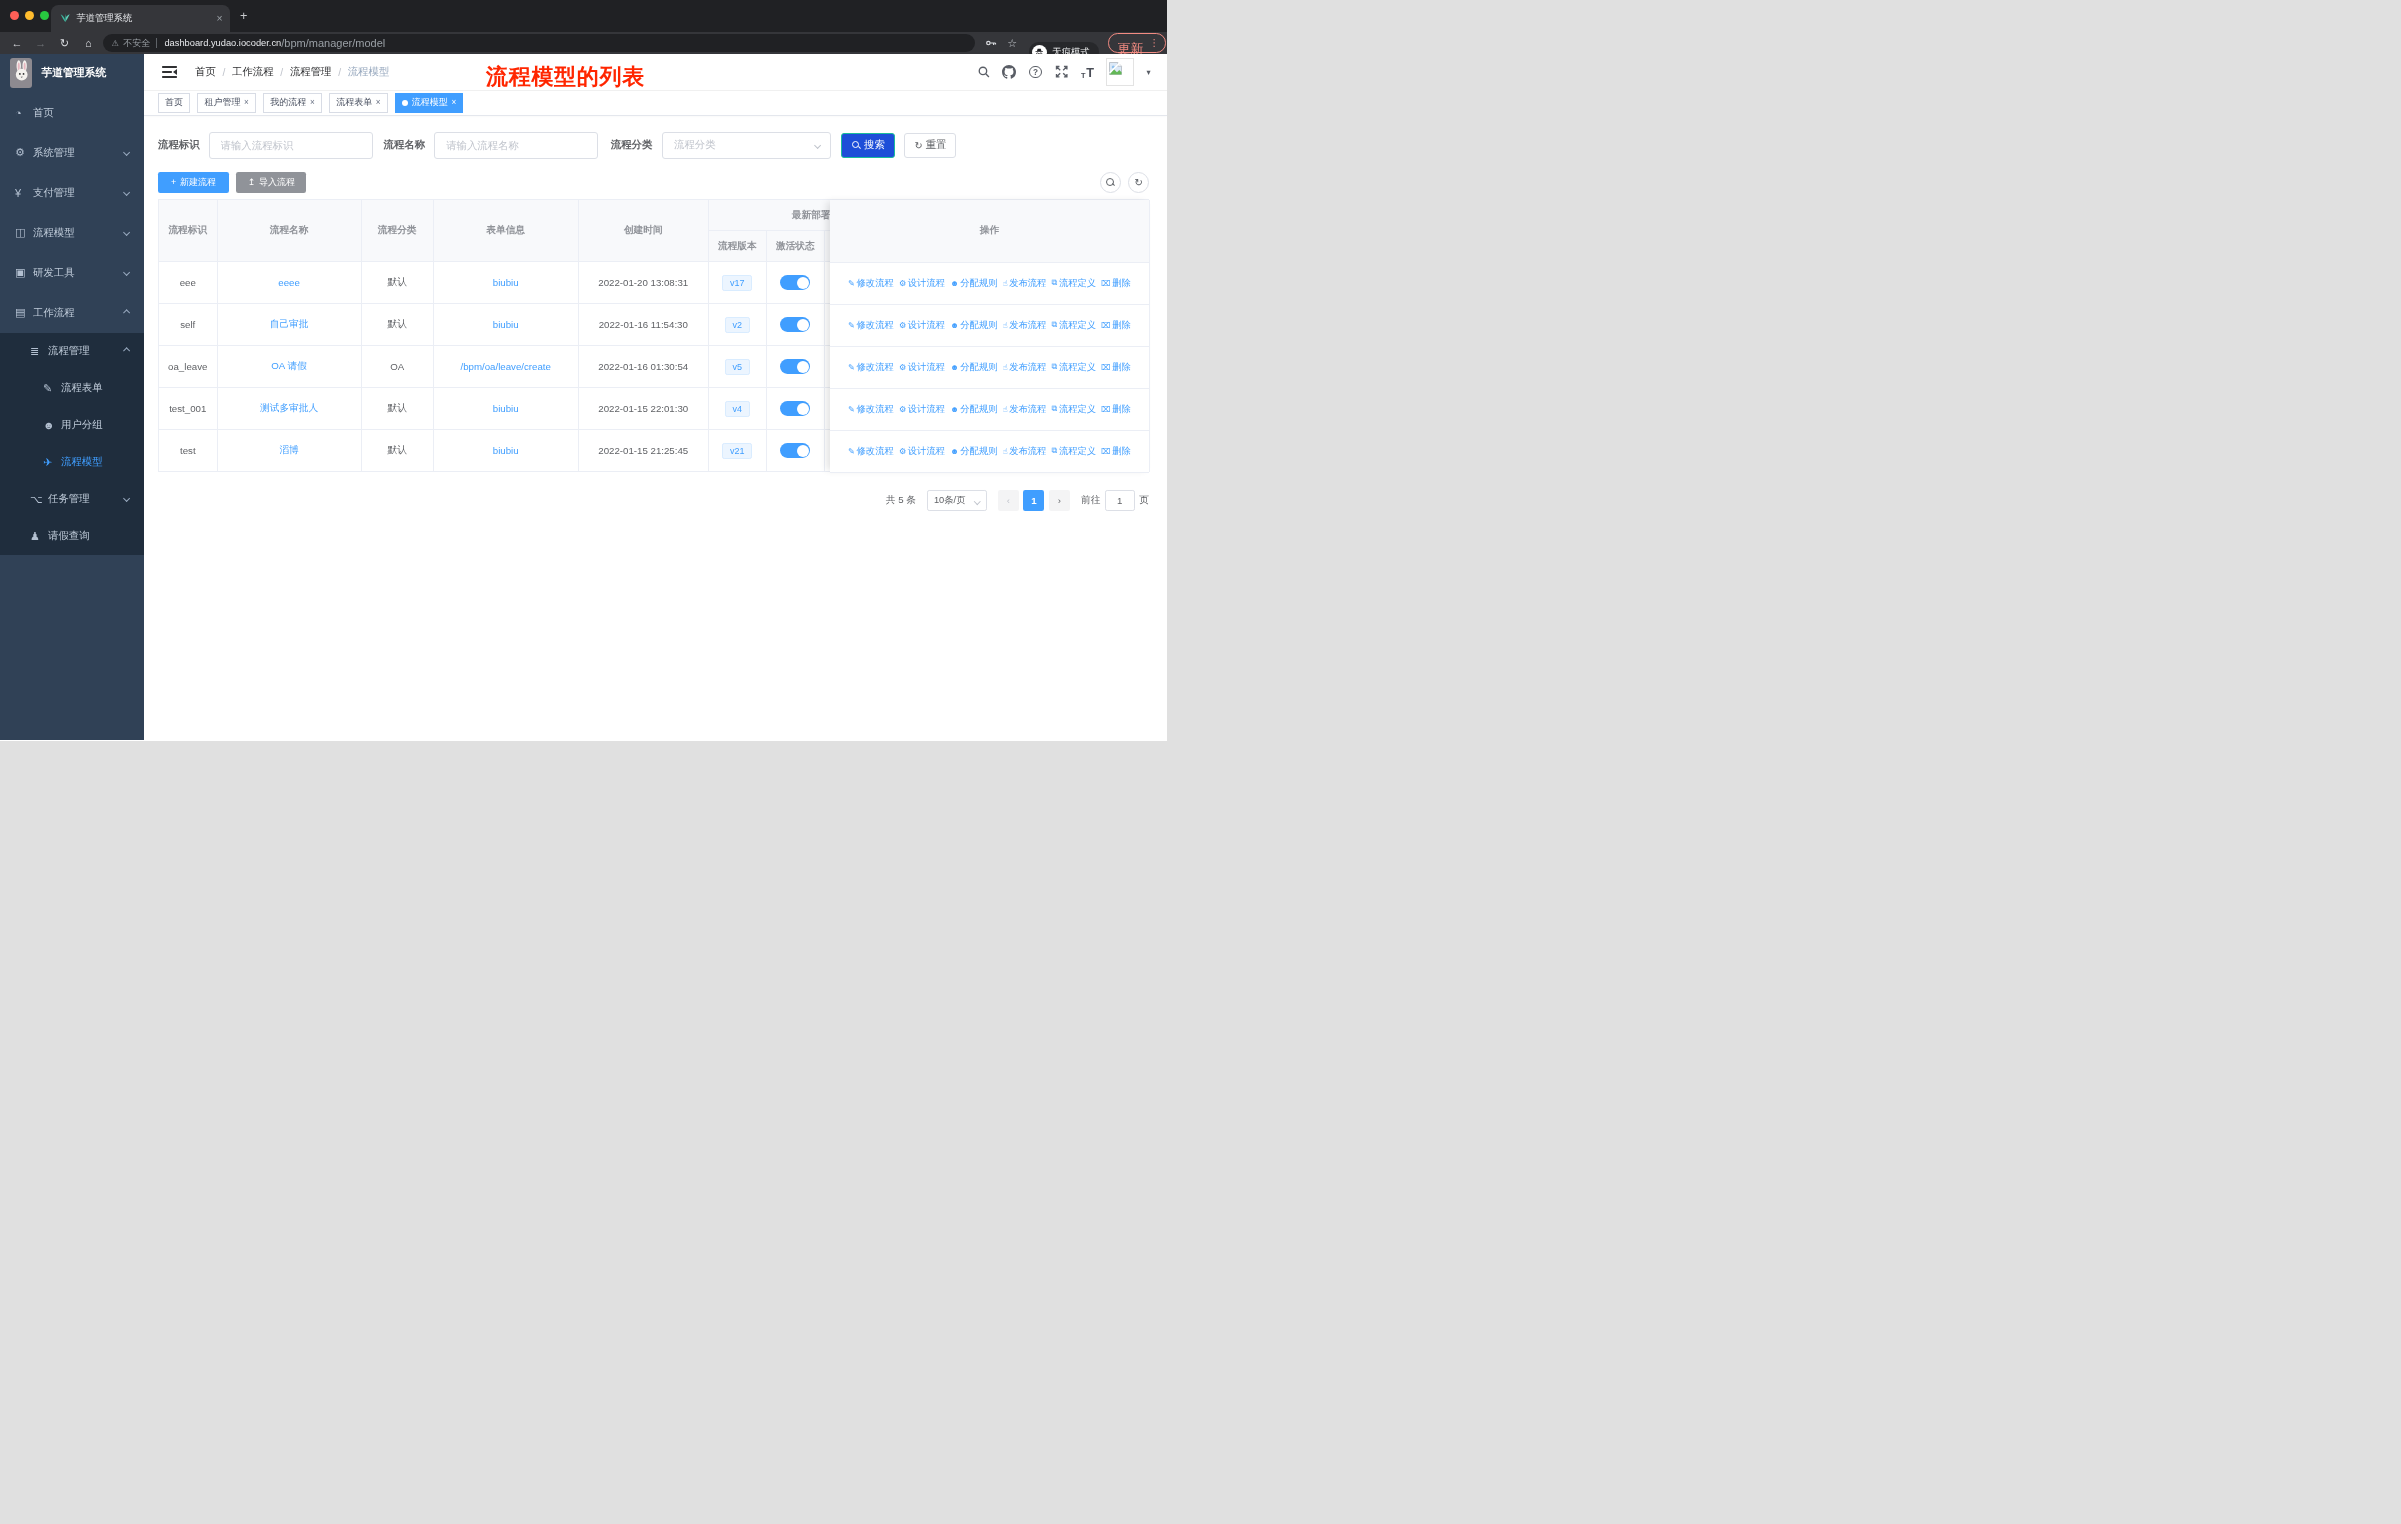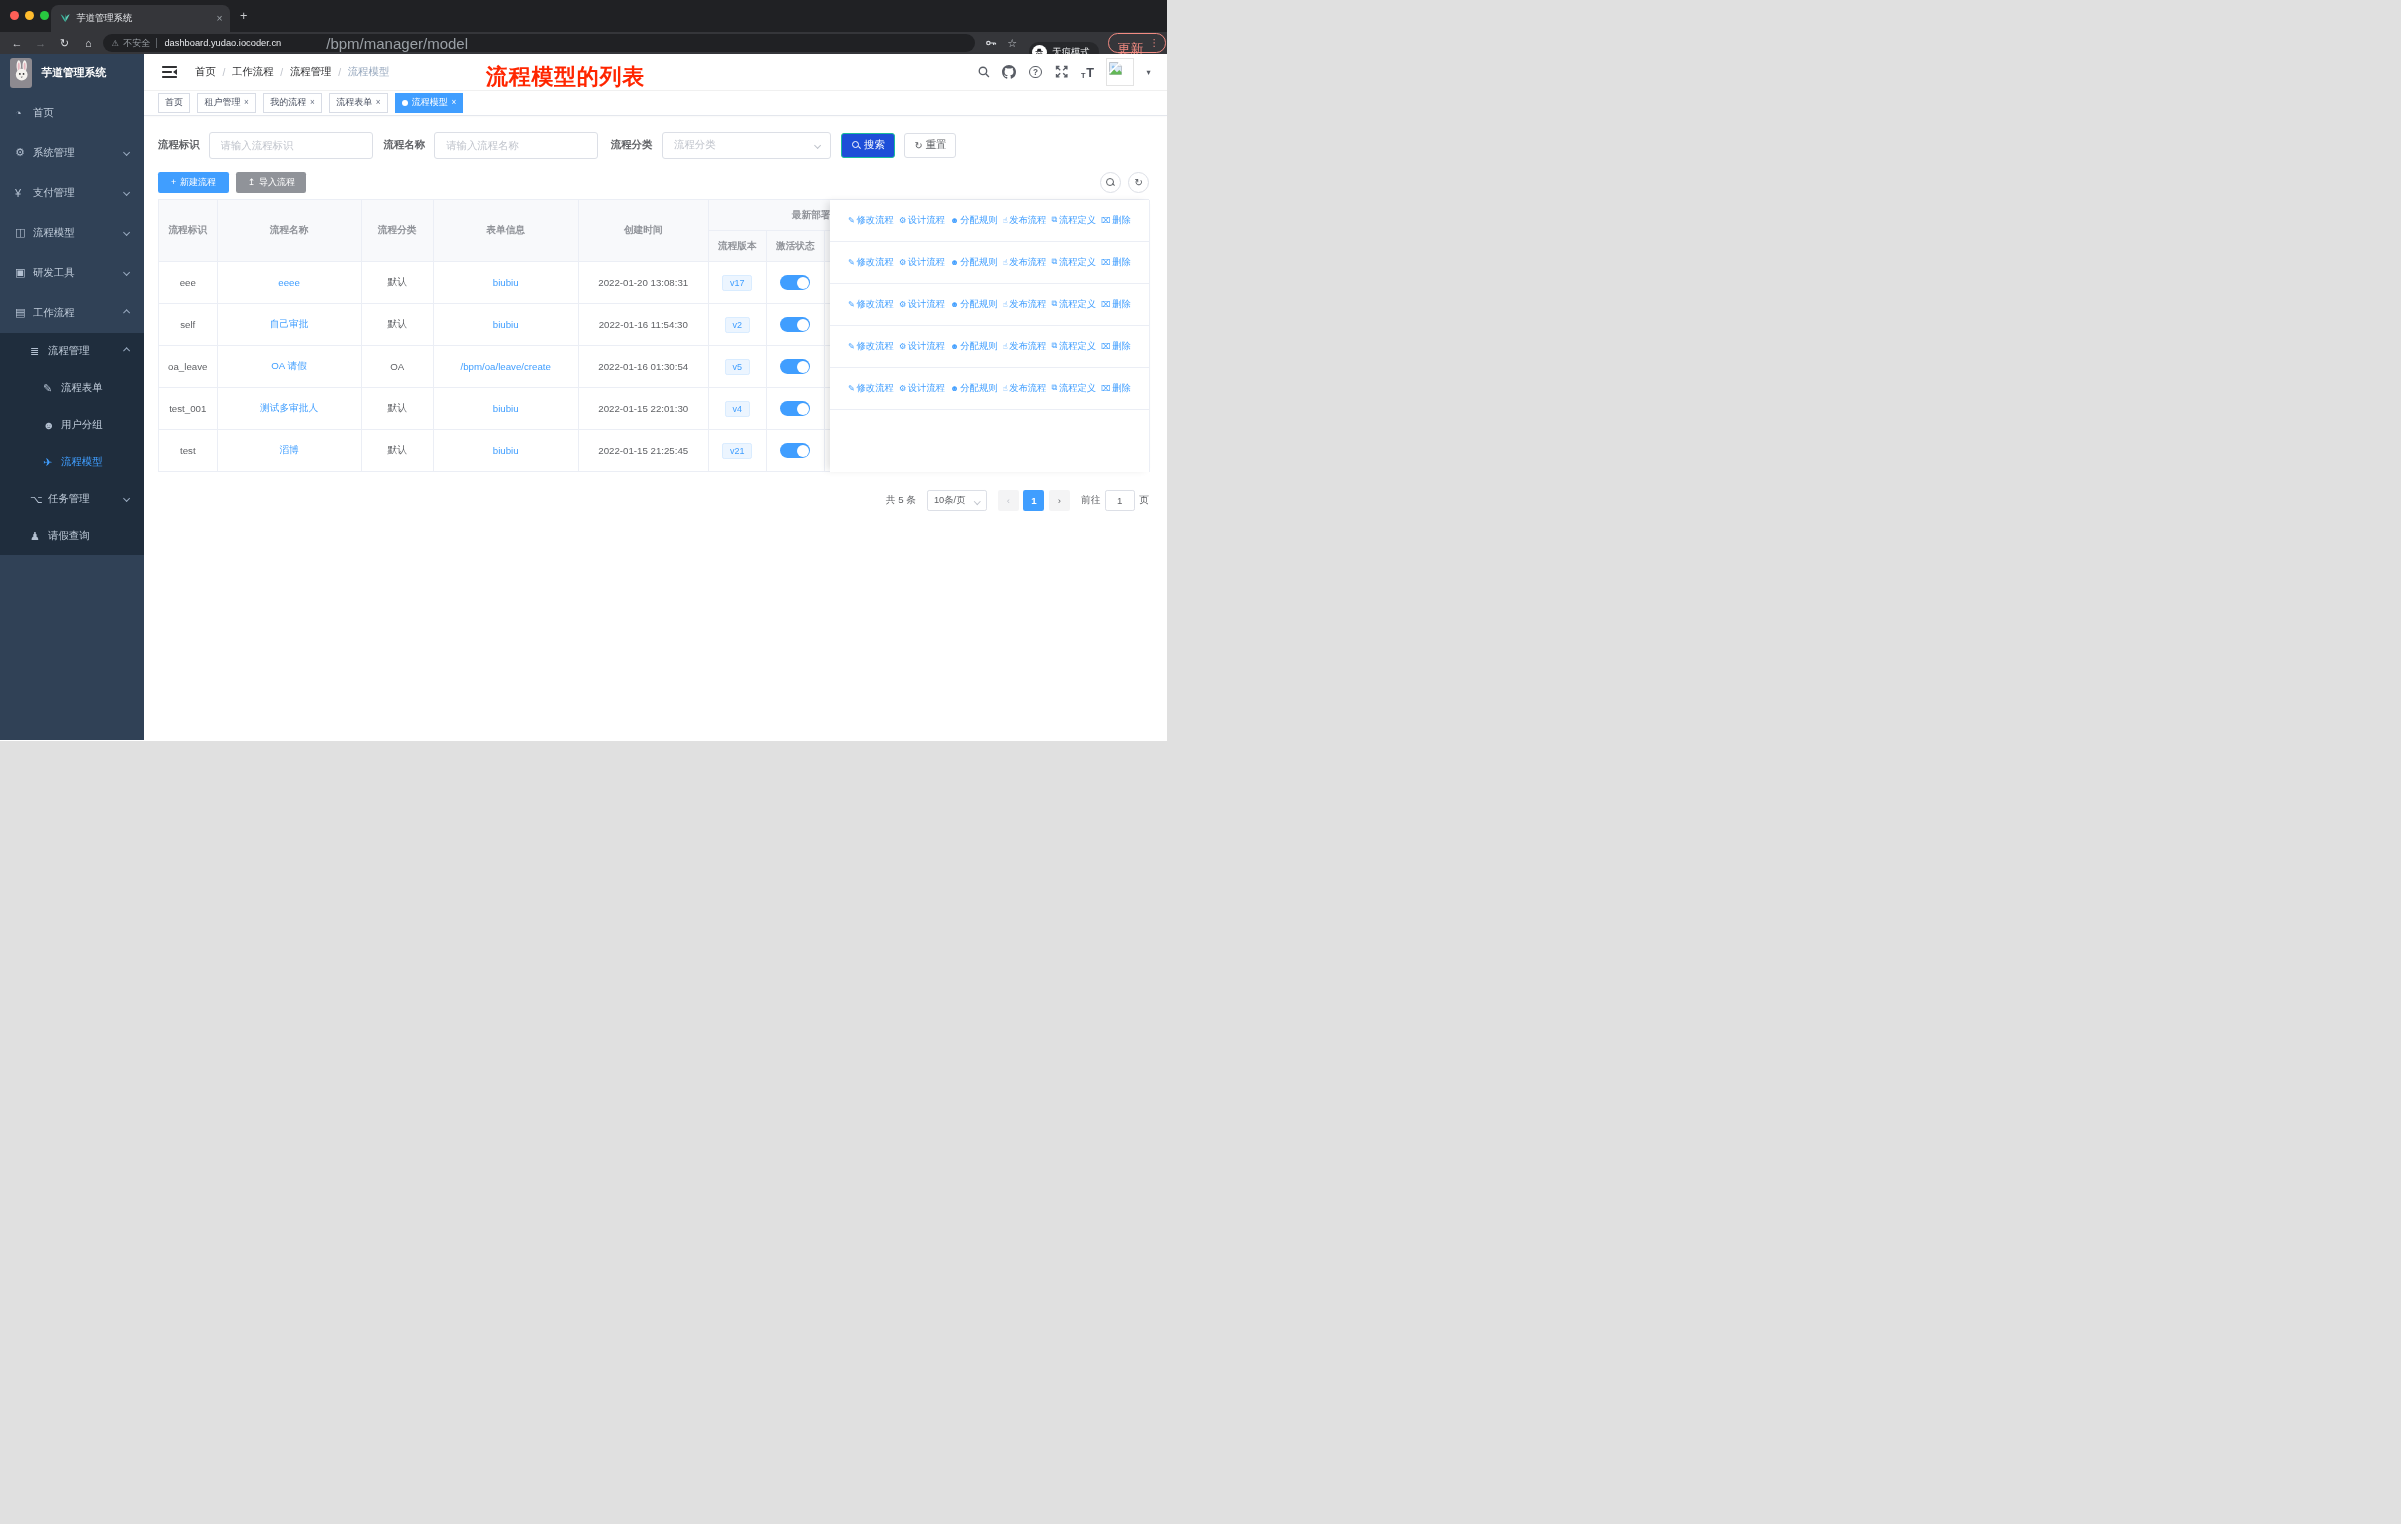--- a/index.html
+++ b/index.html
@@ -17,21 +17,21 @@
   .btab .x { color:#9aa0a6; font-size:10.4px; }
   .newtab { position:absolute; left:240px; top:9px; color:#c7cacd; font-size:12.7px; font-weight:400; }
   .toolbar { position:absolute; left:0; top:32px; width:100%; height:22px; background:#35363a; display:flex; align-items:center; }
   .navg { color:#dadce0; font-size:11px; margin-left:10.4px; width:13.4px; text-align:center; }
   .navg.dis { color:#717579; }
   .urlpill { margin-left:7.4px; width:872px; height:18px; background:#202124; border-radius:9px; display:flex; align-items:center; padding:0 9px; }
   .warn { color:#9aa0a6; font-size:8.2px; }
   .sec { color:#9aa0a6; font-size:9px; margin:0 6px 0 4.5px; }
   .sep { width:0.7px; height:10.4px; background:#5f6368; margin-right:7.4px; }
   .dom { color:#e8eaed; font-size:9.3px; }
-  .pth { color:#9aa0a6; font-size:15px;padding-left:45px; }
+  .pth { color:#9aa0a6; font-size:11px; }
   .tb-ic { margin-left:10.4px; display:flex; align-items:center; }
   .star { color:#bdc1c6; font-size:11px; margin-left:10.4px; }
   .incog { margin-left:12px; height:19.4px; background:#27282b; border-radius:9.7px; display:flex; align-items:center; padding:0 9px 0 3px;margin-top:18px; }
   .incog .cir { width:15px; height:15px; background:#fff; border-radius:50%; display:flex; align-items:center; justify-content:center; margin-right:5.2px; }
   .incog .lbl { color:#f1f3f4; font-size:9.3px; }
   .updpill { margin-left:9px; height:19.4px; border:1.1px solid #f28b82; border-radius:9.7px; display:flex; align-items:center; padding:0 6px 0 9px; }
   .updpill .ut { color:#f28b82; font-size:13px;margin-top:12px; }
   .updpill .dots { color:#f28b82; font-size:9.7px; margin-left:6px; letter-spacing:0; }
 
   
@@ -472,20 +472,21 @@
                   <td>2022-01-15 21:25:45</td>
                   <td><span class="ver">v21</span></td>
                   <td><span class="sw"></span></td>
                   <td></td>
                 </tr>
               </tbody>
             </table>
           </div>
 
           <div class="tfixed">
+            <div class="fh">操作</div>
 
             <div class="fr">
               <a class="act">
                   <span class="ai">✎</span>
                   <span>修改流程</span>
                 </a>
               <a class="act">
                   <span class="ai">⚙</span>
                   <span>设计流程</span>
                 </a>

